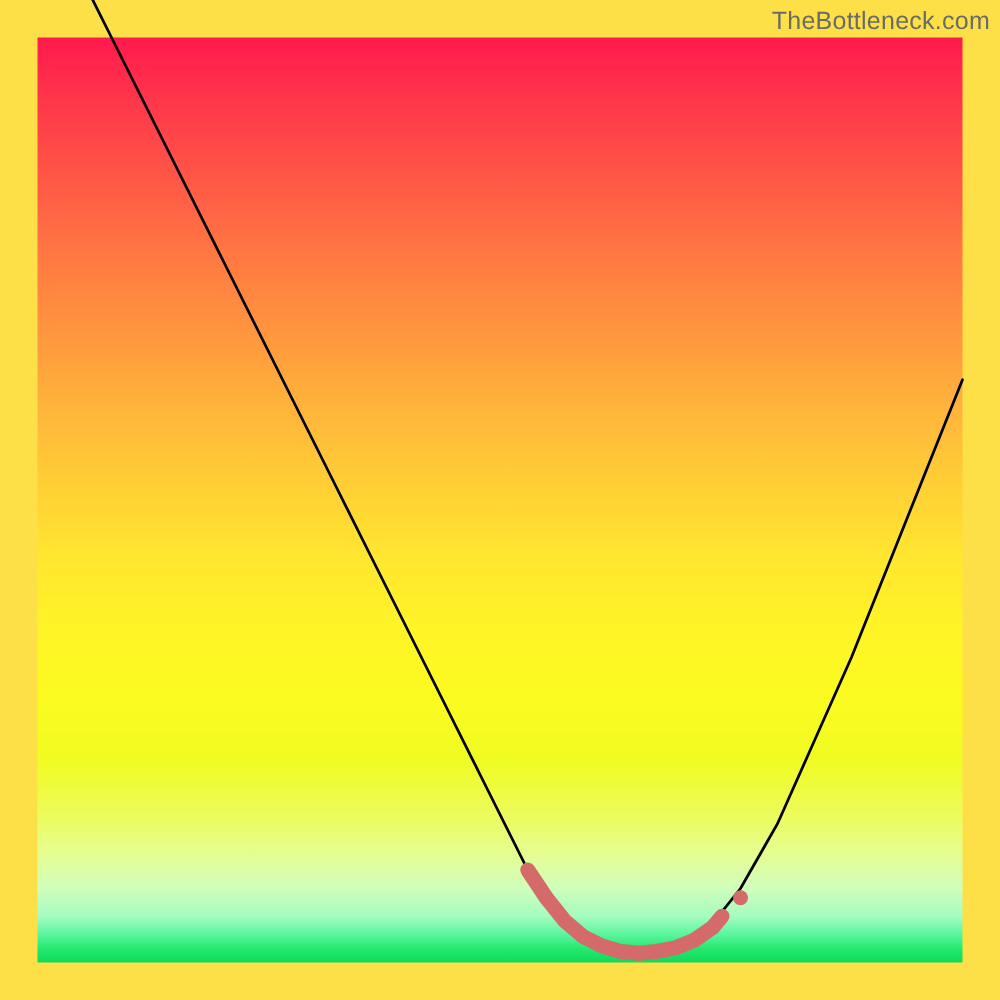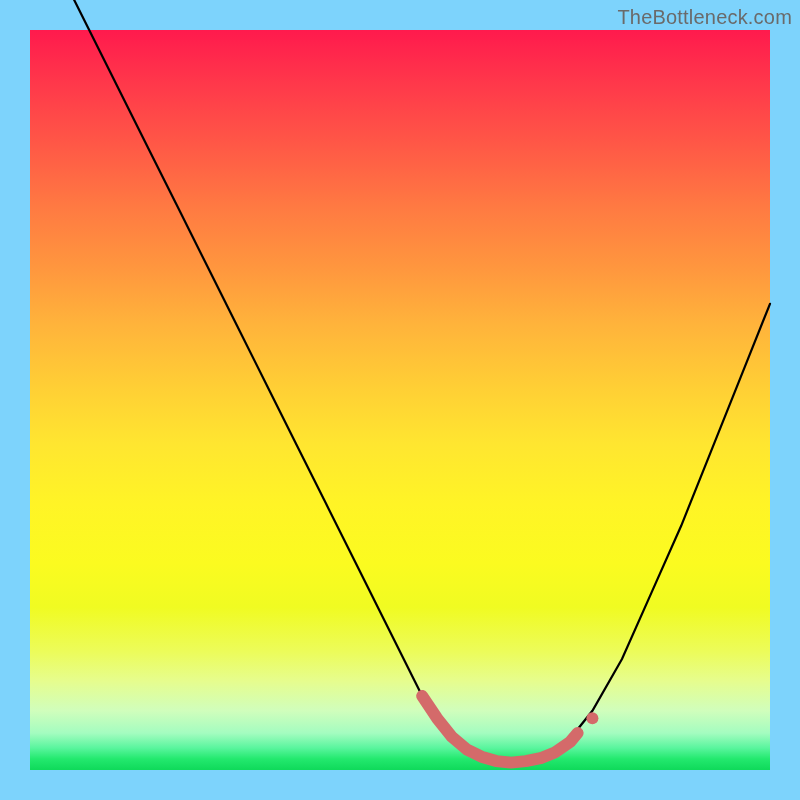--- a/index.html
+++ b/index.html
@@ -10,21 +10,21 @@
     background: #000;
     overflow: hidden;
     font-family: Arial, Helvetica, sans-serif;
   }
   .frame {
     position: absolute;
     left: 0;
     top: 0;
     width: 800px;
     height: 800px;
-    background: #7dd3fc;
+    background: #fde047;
   }
   .plot {
     position: absolute;
     left: 30px;
     top: 30px;
     width: 740px;
     height: 740px;
     background: linear-gradient(to bottom,
       #ff1a4d 0%,
       #ff3b4a 8%,

